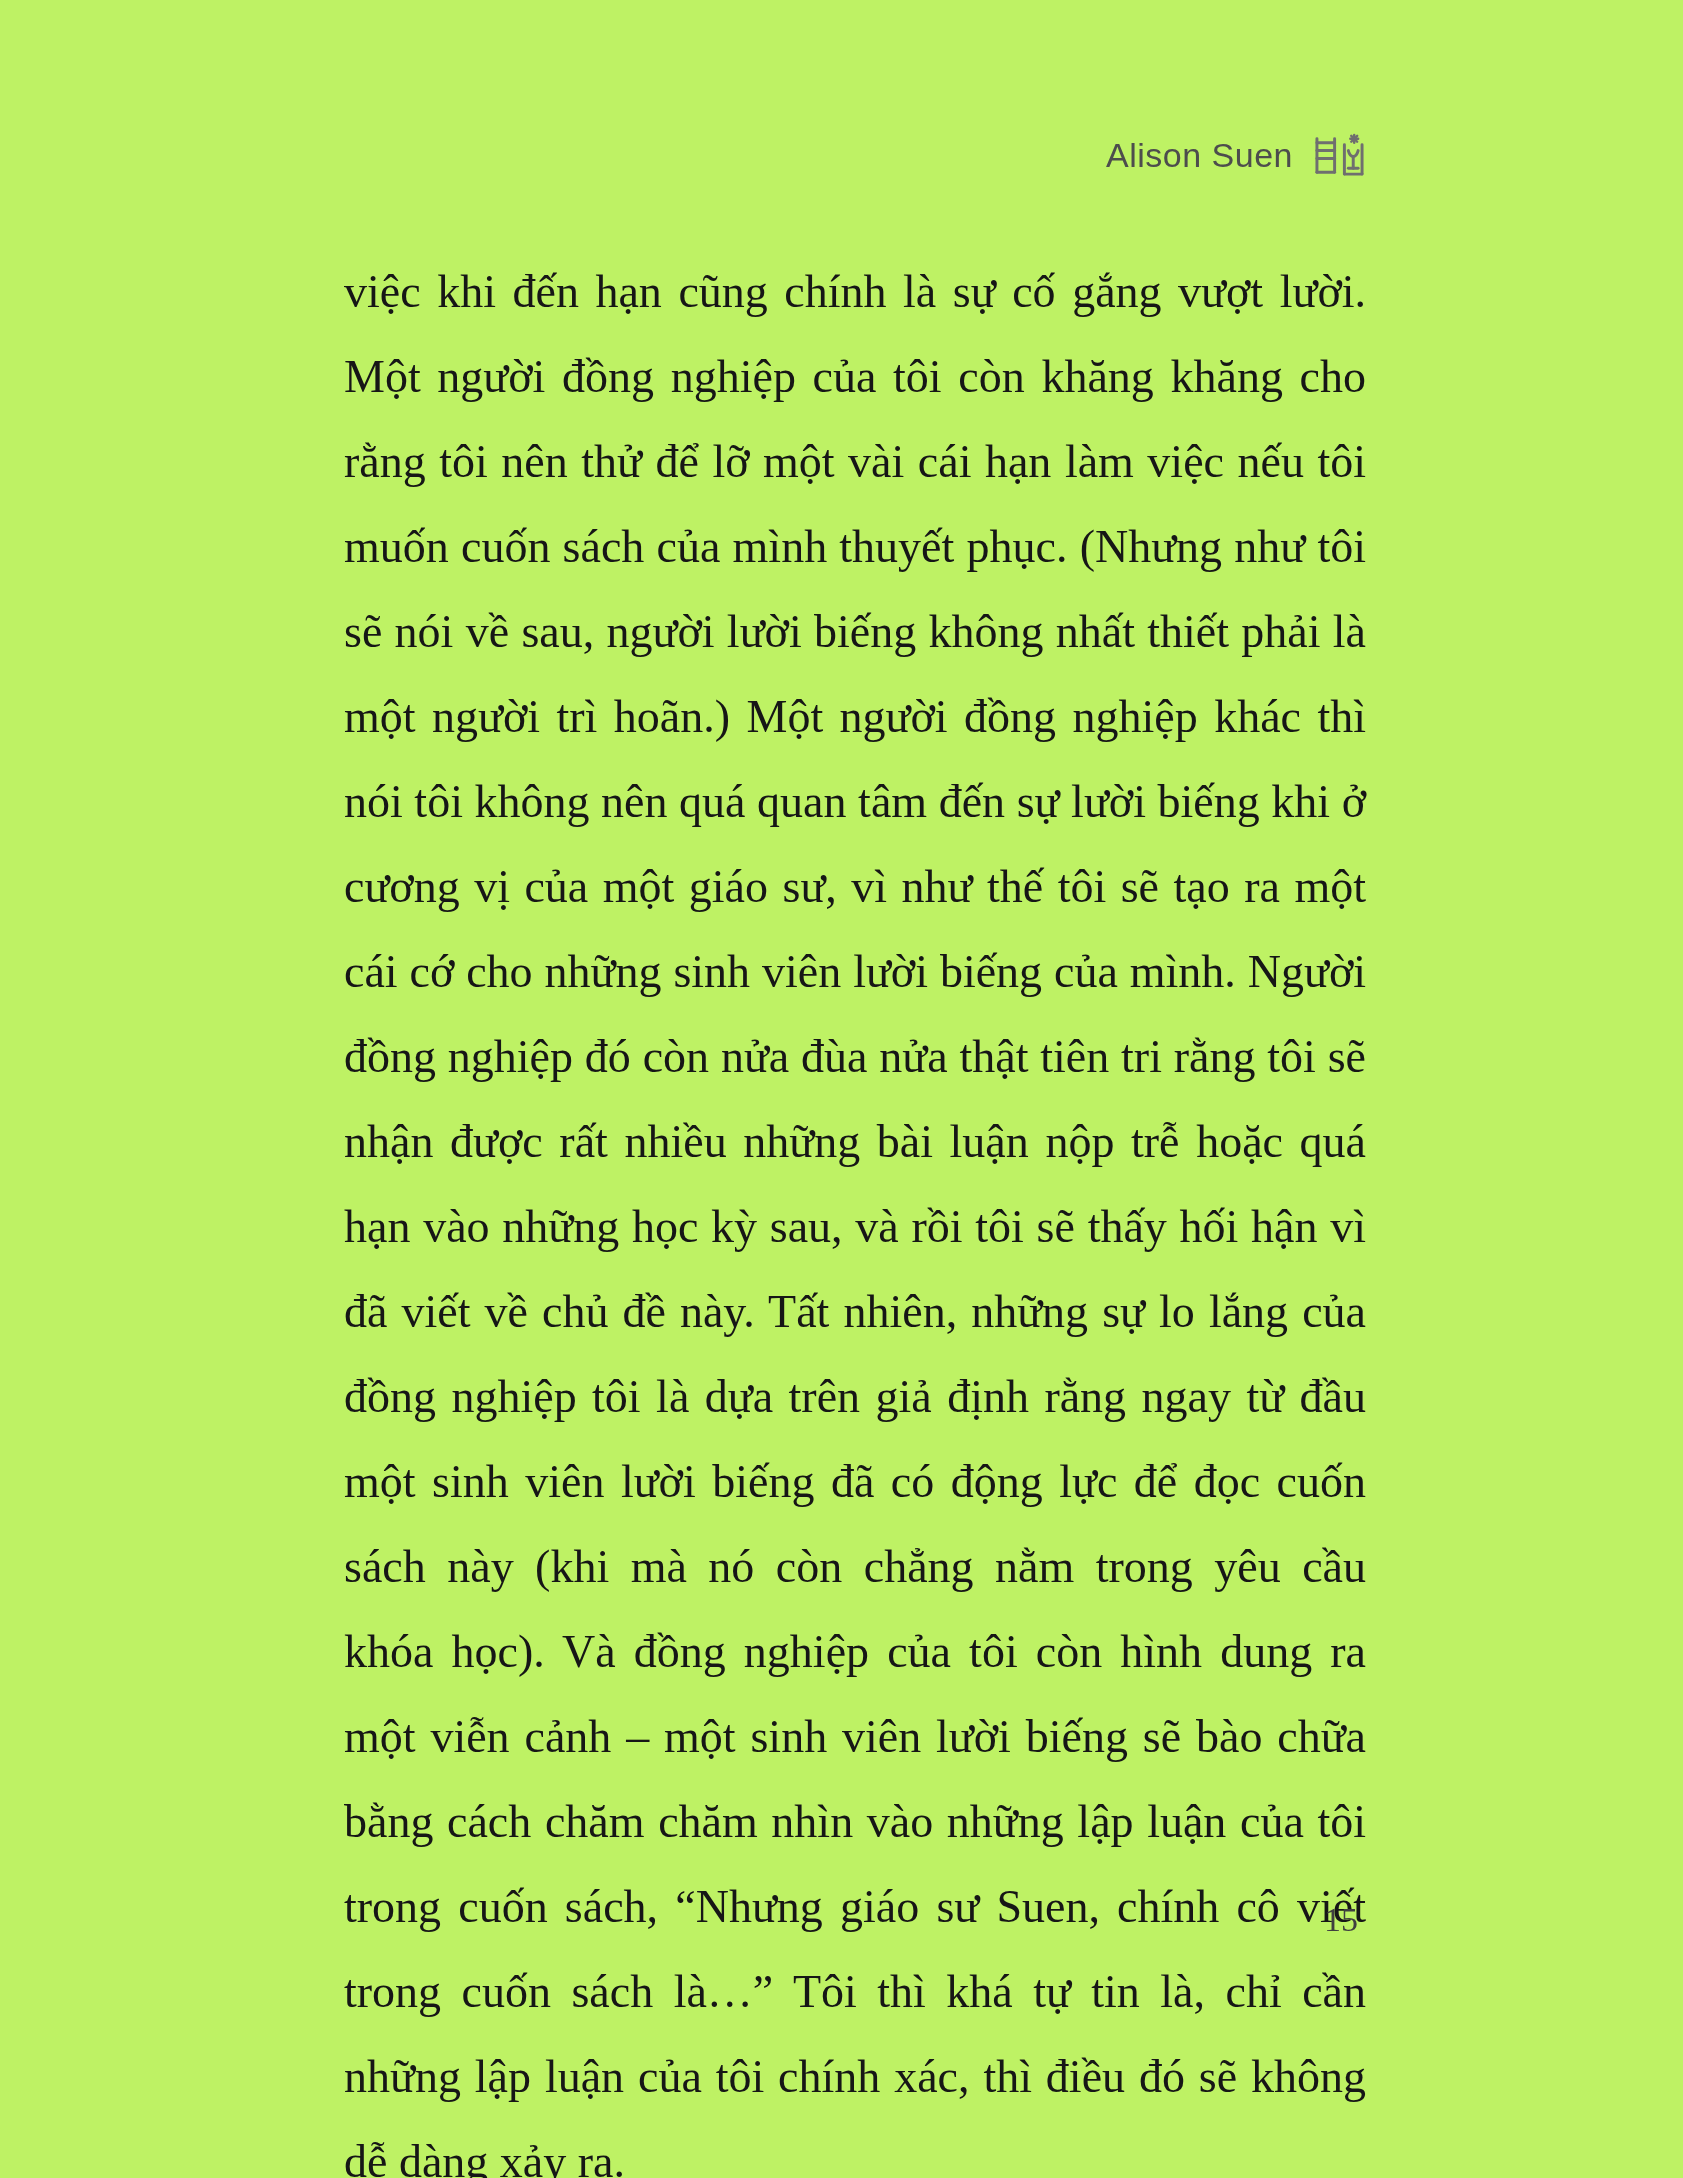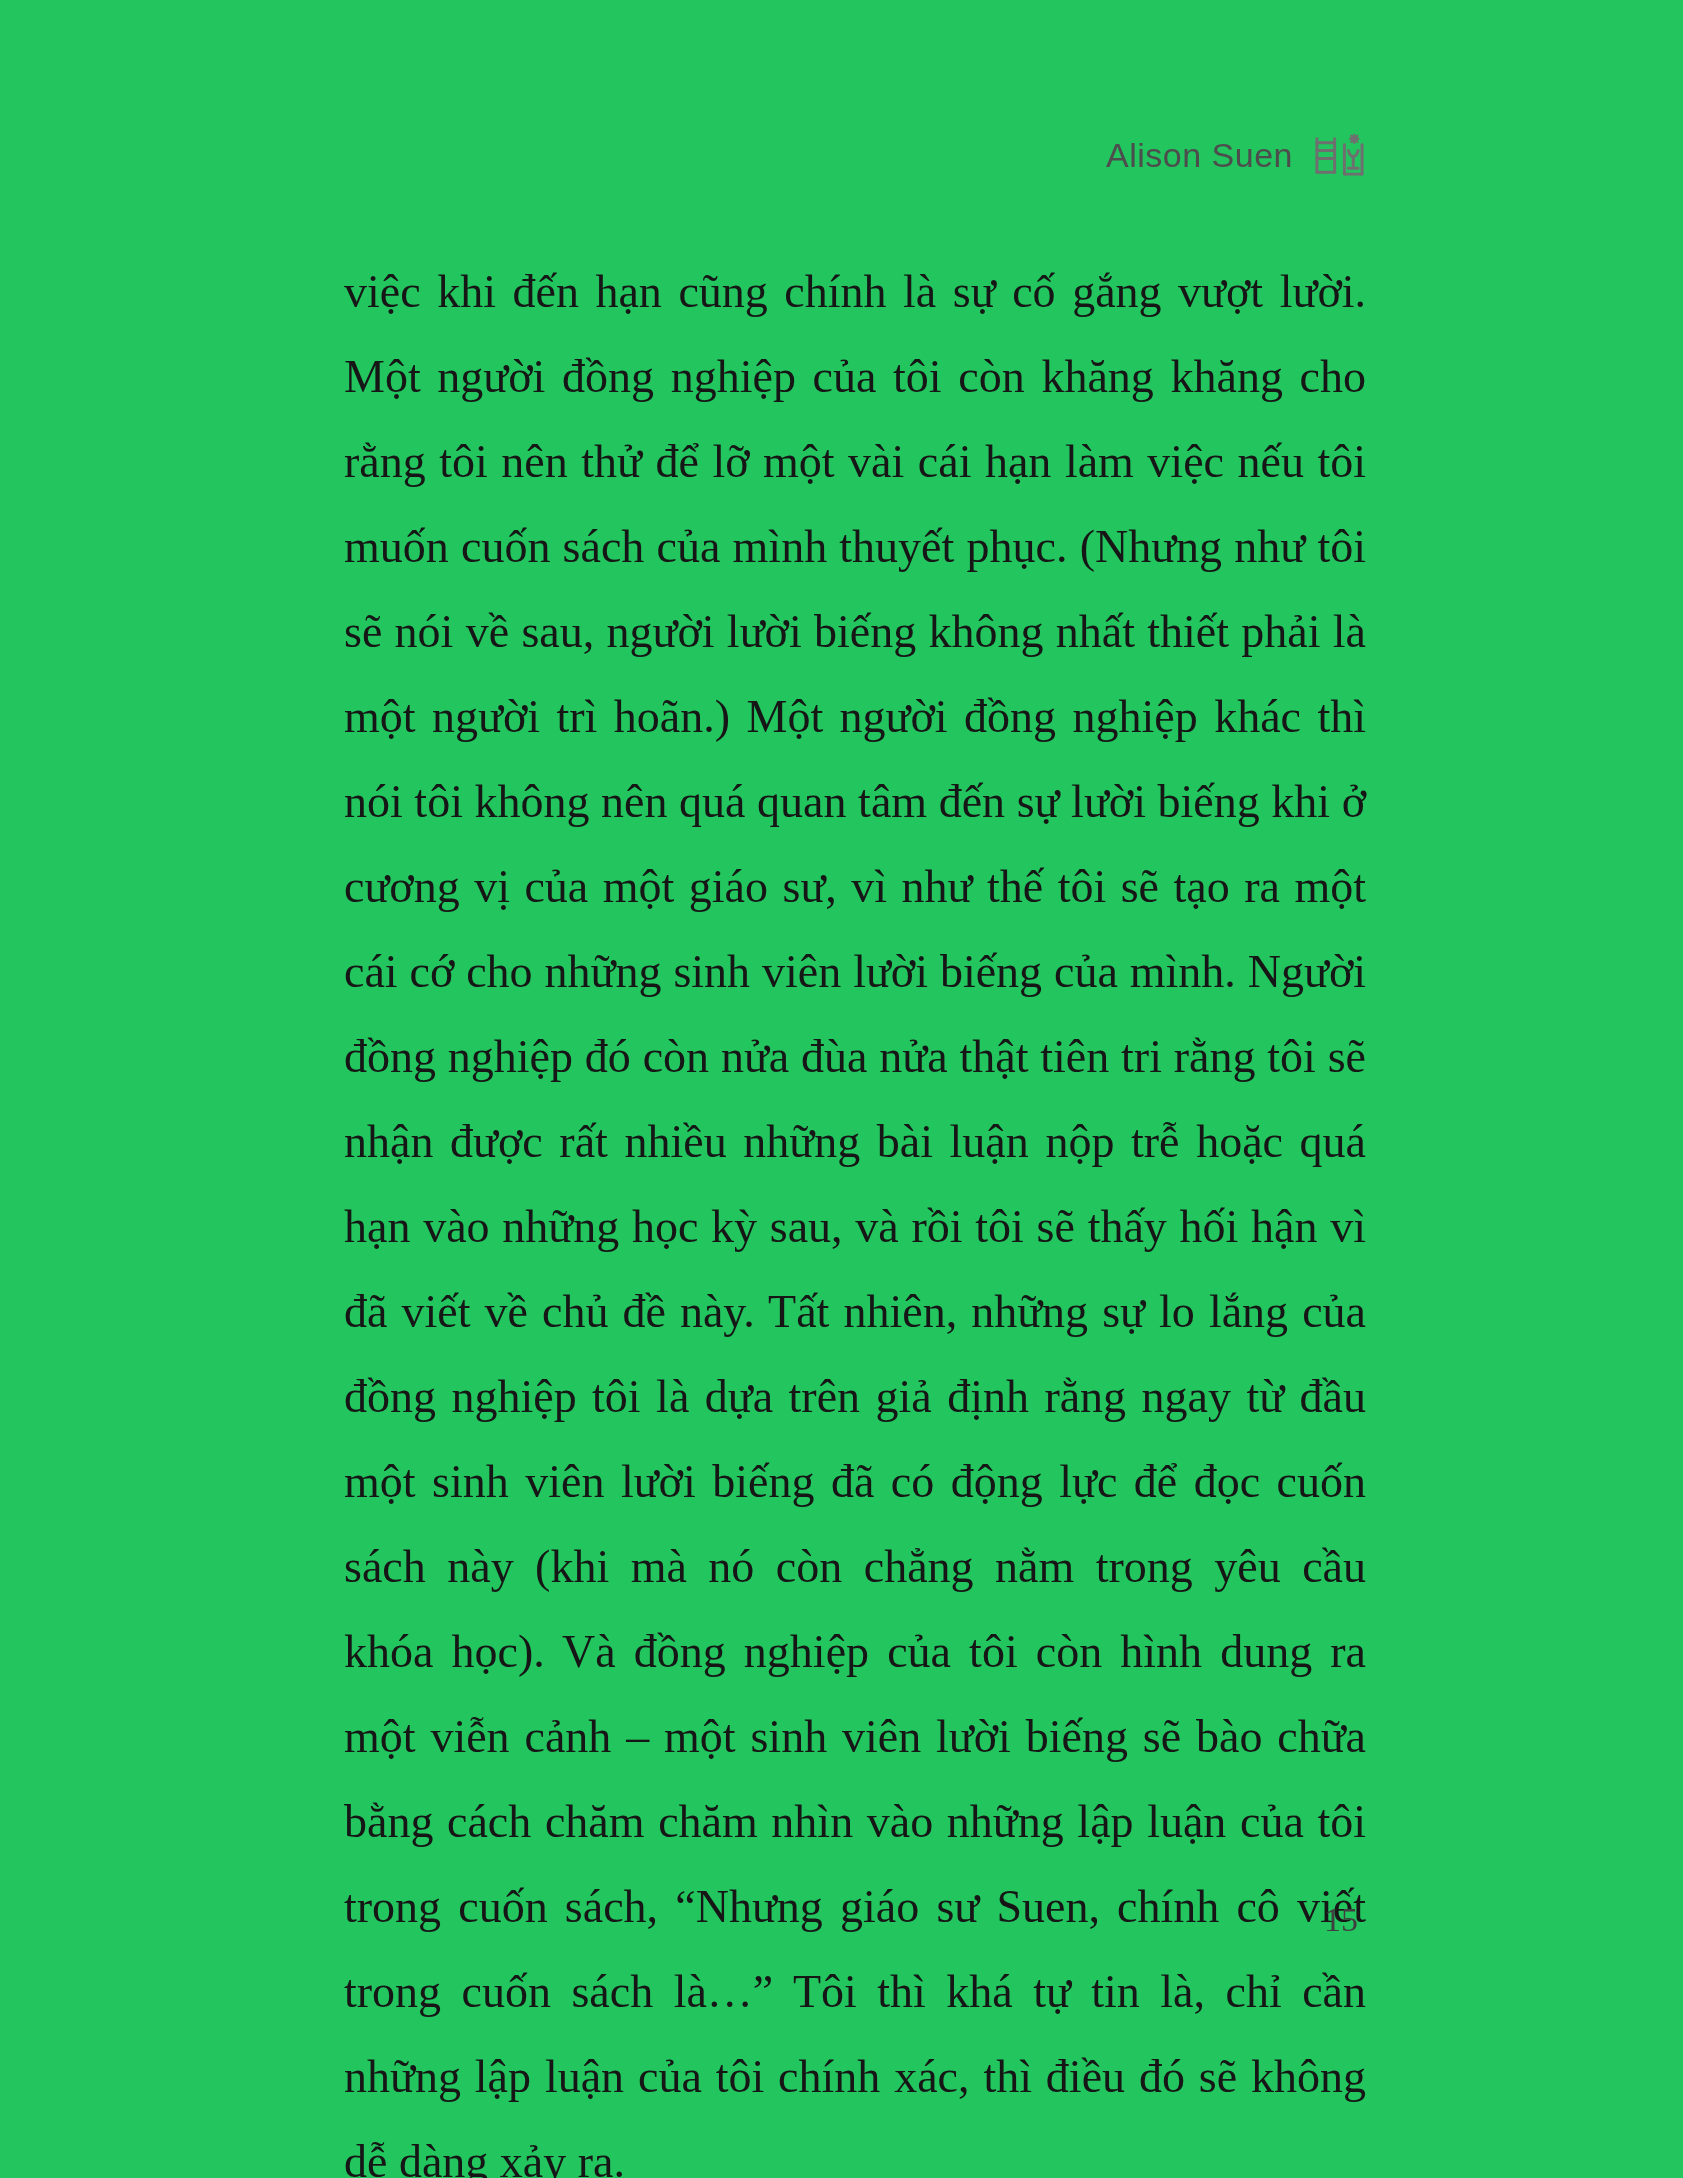--- a/index.html
+++ b/index.html
@@ -4,21 +4,21 @@
 <style>
   html, body {
     margin: 0;
     padding: 0;
     background: #ffffff;
   }
   .page {
     position: relative;
     width: 1683px;
     height: 2178px;
-    background: #22c55e;
+    background: #bef264;
     overflow: hidden;
     font-family: "Liberation Serif", serif;
   }
   .running-header {
     position: absolute;
     top: 129px;
     right: 315px;
     display: flex;
     align-items: center;
     gap: 18px;

